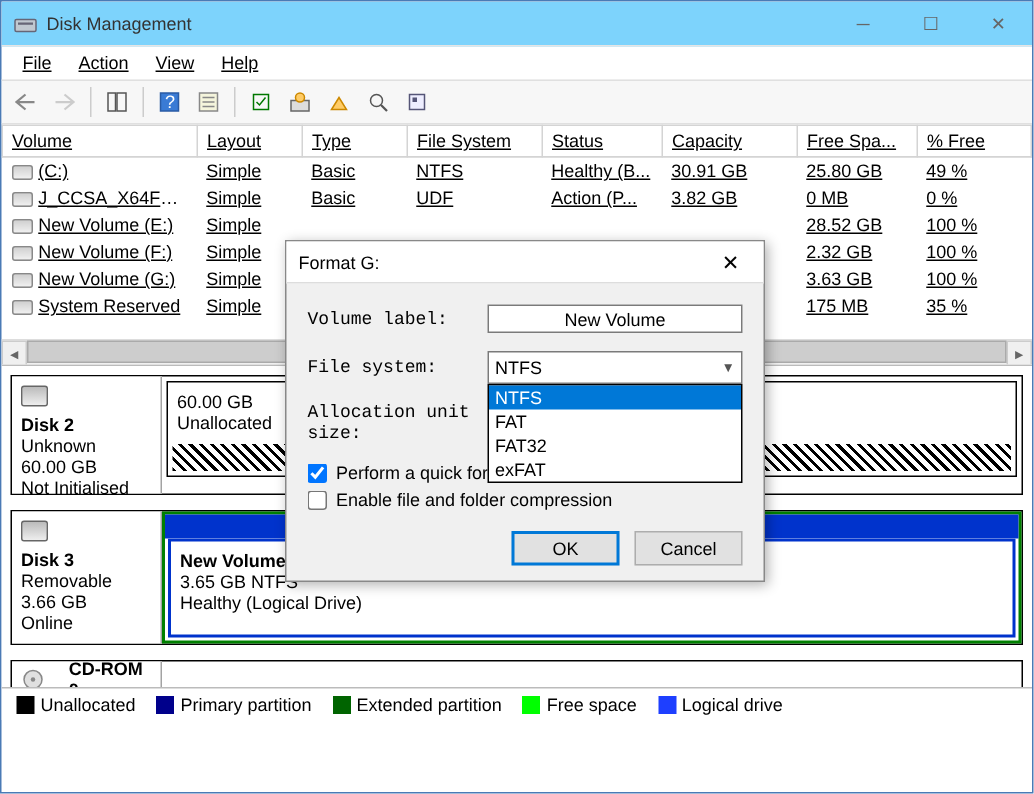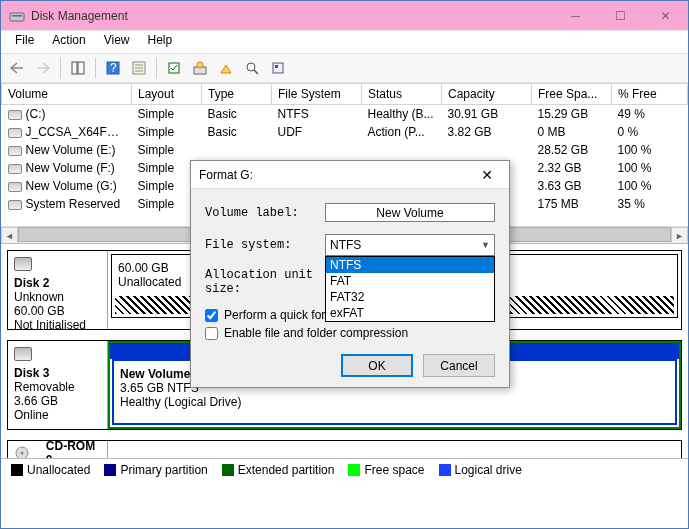--- a/index.html
+++ b/index.html
@@ -1,27 +1,27 @@
 <!DOCTYPE html>
 <html><head>
 <meta charset="utf-8">
 <style>
 * { box-sizing: border-box; margin: 0; padding: 0; font-family: "Segoe UI", Tahoma, sans-serif; font-size: 12px; }
 body { background: #fff; width: 689px; height: 529px; overflow: hidden; border: 1px solid #4a7ab5; }
-.titlebar { height: 30px; background: #f9a8d4; display: flex; align-items: center; padding: 0 0 0 8px; border-bottom: 1px solid #e5e5e5; }
+.titlebar { height: 30px; background: #7dd3fc; display: flex; align-items: center; padding: 0 0 0 8px; border-bottom: 1px solid #e5e5e5; }
 .titlebar .icon { width: 16px; height: 16px; margin-right: 6px; }
 .titlebar .title { flex: 1; color: #333; }
 .winbtns { display: flex; height: 100%; }
 .winbtn { width: 45px; display: flex; align-items: center; justify-content: center; color: #666; }
-.menubar { height: 22px; display: flex; padding: 0 6px; gap: 2px; }
+.menubar { height: 22px; display: flex; align-items: center; padding: 0 6px; gap: 2px; text-decoration: underline; }
 .menuitem { padding: 2px 8px; }
 .toolbar { height: 30px; display: flex; align-items: center; padding: 0 4px; gap: 2px; border-top: 1px solid #e0e0e0; border-bottom: 1px solid #e0e0e0; background: #f7f7f7; }
 .tbtn { width: 24px; height: 24px; display: flex; align-items: center; justify-content: center; border: 1px solid transparent; }
 .tsep { width: 1px; height: 20px; background: #ccc; margin: 0 3px; }
-.table-wrap { height: 160px; overflow: hidden; position: relative; }
+.table-wrap { height: 160px; overflow: hidden; position: relative; text-decoration: underline; }
 table.vol { width: 100%; border-collapse: collapse; table-layout: fixed; }
 table.vol th { text-align: left; font-weight: normal; padding: 3px 6px; border: 1px solid #d4d4d4; background: #fff; overflow: hidden; white-space: nowrap; text-overflow: ellipsis; }
 table.vol td { padding: 2px 6px; white-space: nowrap; overflow: hidden; text-overflow: ellipsis; }
 .vol-icon { display: inline-block; width: 14px; height: 10px; background: linear-gradient(#d0d0d0,#f0f0f0); border: 1px solid #888; border-radius: 2px; margin-right: 4px; vertical-align: middle; }
 .scrollbar-h { position: absolute; left: 0; right: 0; bottom: 0; height: 17px; background: #f0f0f0; border-top: 1px solid #ddd; display: flex; }
 .sb-btn { width: 17px; height: 17px; background: #f0f0f0; border: 1px solid #ccc; display:flex; align-items:center; justify-content:center; font-size:9px; color:#666;}
 .sb-track { flex:1; position:relative; }
 .sb-thumb { position:absolute; left:0; top:0; height:15px; width:100%; background:#cdcdcd; border:1px solid #aaa; }
 .graphical { padding: 6px; background: #fff; border-top: 1px solid #bbb; height: 215px; overflow:hidden;}
 .disk-row { display: flex; margin-bottom: 10px; border: 1px solid #000; }
@@ -183,21 +183,21 @@
   </tr>
       </thead>
   <tbody id="vol-body">
         <tr>
           <td><span class="vol-icon"></span>(C:)</td>
           <td>Simple</td>
           <td>Basic</td>
           <td>NTFS</td>
           <td>Healthy (B...</td>
           <td>30.91 GB</td>
-          <td>15.29 GB</td>
+          <td>25.80 GB</td>
           <td>49 %</td>
         </tr>
         <tr>
           <td><span class="vol-icon"></span>J_CCSA_X64FRE_E...</td>
           <td>Simple</td>
           <td>Basic</td>
           <td>UDF</td>
           <td>Action (P...</td>
           <td>3.82 GB</td>
           <td>0 MB</td>

